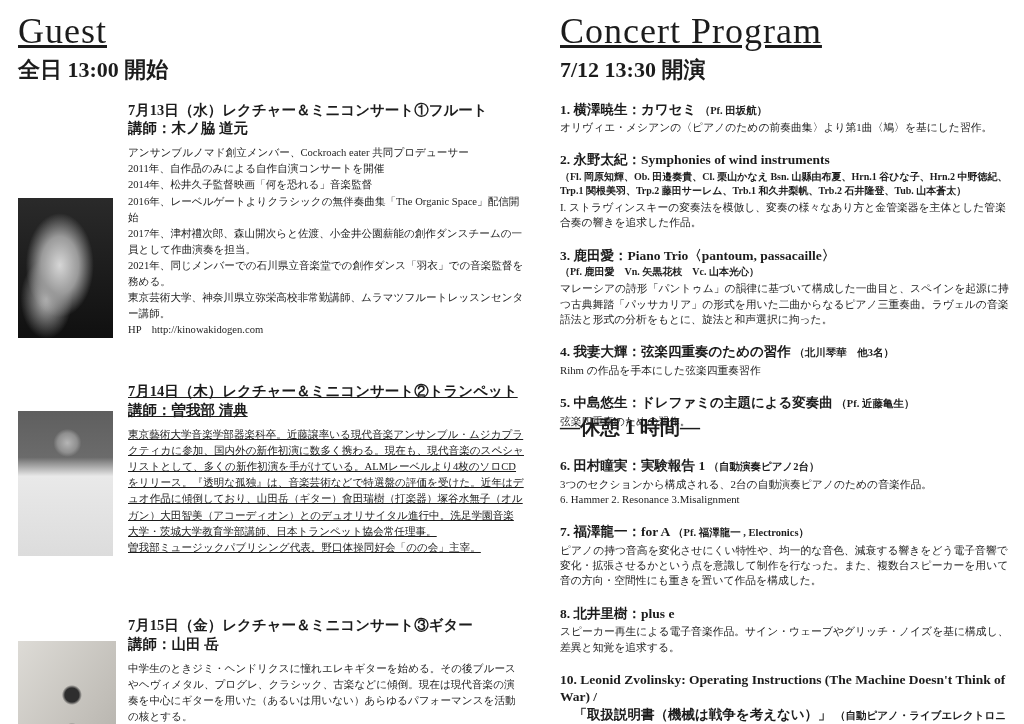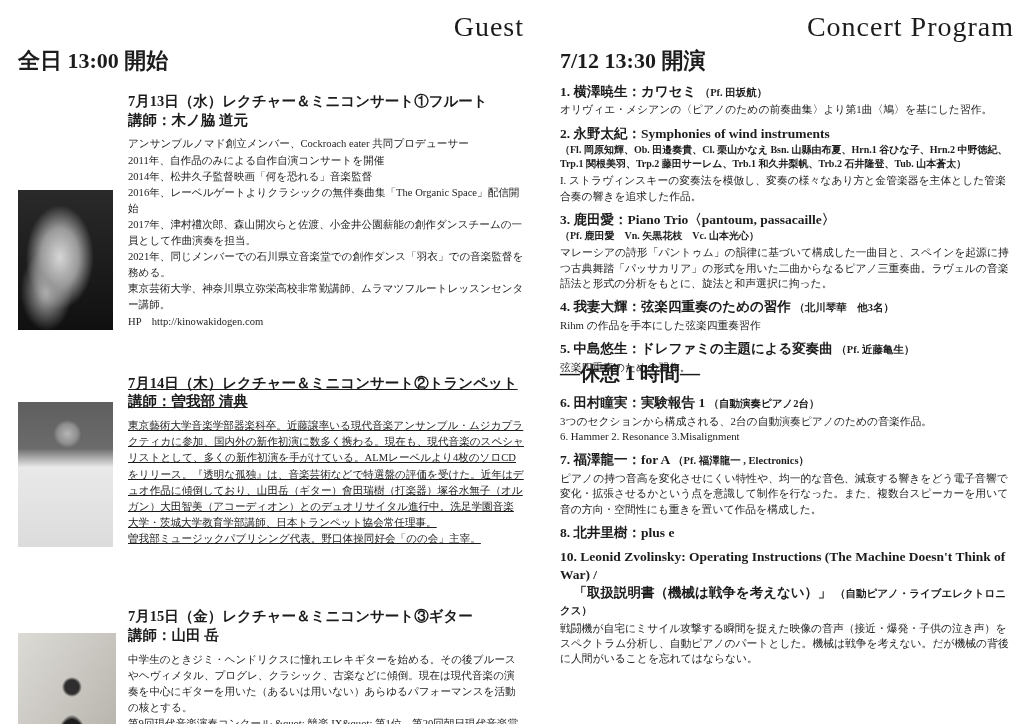--- a/index.html
+++ b/index.html
@@ -8,21 +8,21 @@
     background:#ffffff;
     color:#1c1c1c;
     font-family:"Liberation Serif","DejaVu Serif",serif;
     position:relative;
     overflow:hidden;
   }
   .col { position:absolute; top:12px; }
   .left-col  { left:18px;  width:506px; }
   .right-col { left:560px; width:454px; }
 
-  .col-title { font-size:28px; text-align:right; letter-spacing:1px; line-height:1.1; }
+  .col-title { font-size:36px; text-align:left; letter-spacing:1px; line-height:1.1;text-decoration:underline; }
   .col-sub   { font-size:22px; font-weight:bold; text-align:left; margin-top:3px; }
 
   
   .session { display:flex; align-items:flex-end; }
   .session-1 { margin-top:16px; }
   .session-2 { margin-top:44px;text-decoration:underline; }
   .session-3 { margin-top:60px; }
   .photo-cell { flex:none; width:95px; margin-right:15px; }
   .photo { width:95px; background:#888; }
   .photo-1 { height:140px;
@@ -40,21 +40,21 @@
     background:
       radial-gradient(circle 10px at 55% 30%, #2e2e2e 0%, #2e2e2e 70%, rgba(0,0,0,0) 100%),
       radial-gradient(ellipse 26px 58px at 55% 68%, #1d1d1d 0%, #1d1d1d 62%, rgba(0,0,0,0) 70%),
       linear-gradient(125deg, #dddbd6 0%, #c2bfb9 55%, #a9a6a0 100%);
   }
   .s-head { font-weight:bold; font-size:14.5px; line-height:1.3; white-space:pre-line; }
   .s-lect { font-weight:bold; font-size:14.5px; line-height:1.3; }
   .bio { font-size:10.6px; line-height:1.52; margin-top:7px; white-space:pre-line; }
 
   
-  .item { margin-top:7px; }
+  .item { margin-top:16px; }
   .i-head { font-size:13.5px; font-weight:bold; line-height:1.3; white-space:pre-line; }
   .i-note { font-size:10.5px; font-weight:bold; }
   .i-perf { font-size:10px; font-weight:bold; line-height:1.4; margin-top:1px; }
   .i-desc { font-size:10.8px; line-height:1.42; margin-top:2px; white-space:pre-line; }
   .intermission { text-align:left; font-size:20px; font-weight:bold; margin-top:-15px; margin-bottom:4px; }
 </style>
 </head>
 <body>
 
 <div class="col left-col">
@@ -143,20 +143,21 @@
 6. Hammer 2. Resonance 3.Misalignment</div>
   </div>
 
   <div class="item">
     <div class="i-head"><span>7. 福澤龍一：for A</span> <span class="i-note">（Pf. 福澤龍一 , Electronics）</span></div>
     <div class="i-desc">ピアノの持つ音高を変化させにくい特性や、均一的な音色、減衰する響きをどう電子音響で変化・拡張させるかという点を意識して制作を行なった。また、複数台スピーカーを用いて音の方向・空間性にも重きを置いて作品を構成した。</div>
   </div>
 
   <div class="item">
     <div class="i-head"><span>8. 北井里樹：plus e</span> <span class="i-note"></span></div>
+    <div class="i-desc">スピーカー再生による電子音楽作品。サイン・ウェーブやグリッチ・ノイズを基に構成し、差異と知覚を追求する。</div>
   </div>
 
 
   <div class="item">
     <div class="i-head"><span>10. Leonid Zvolinsky: Operating Instructions (The Machine Doesn't Think of War) /
 　「取扱説明書（機械は戦争を考えない）」</span> <span class="i-note">（自動ピアノ・ライブエレクトロニクス）</span></div>
     <div class="i-desc">戦闘機が自宅にミサイル攻撃する瞬間を捉えた映像の音声（接近・爆発・子供の泣き声）をスペクトラム分析し、自動ピアノのパートとした。機械は戦争を考えない。だが機械の背後に人間がいることを忘れてはならない。</div>
   </div>
 
 </div>

